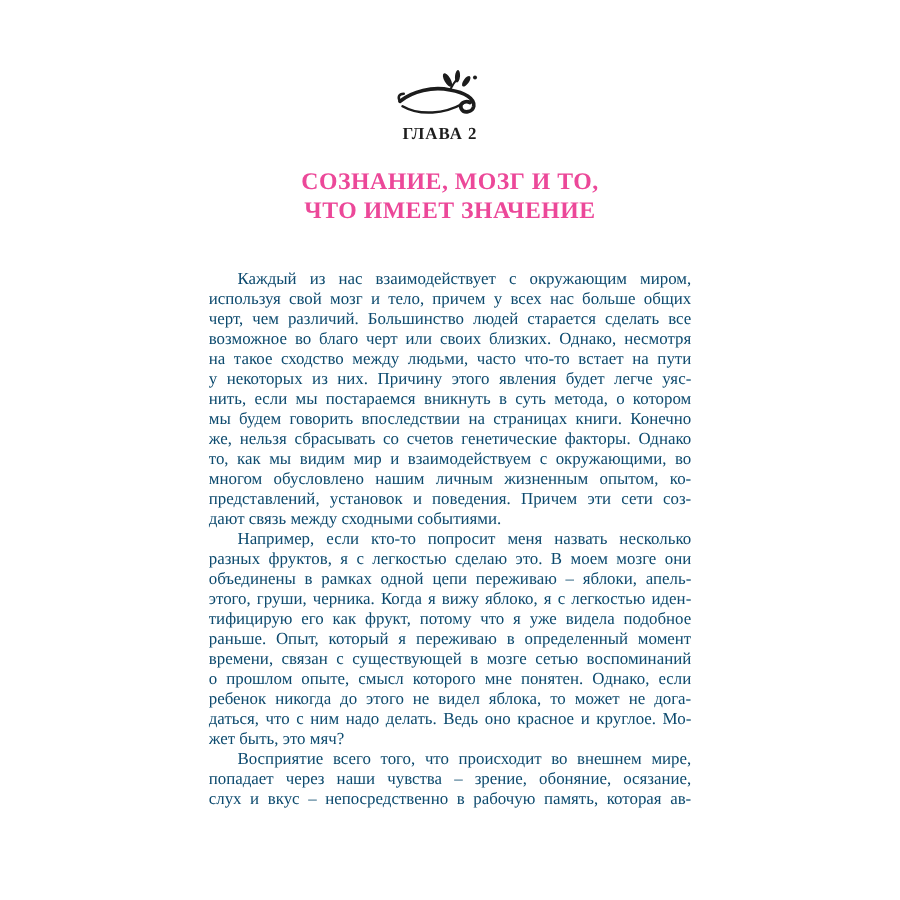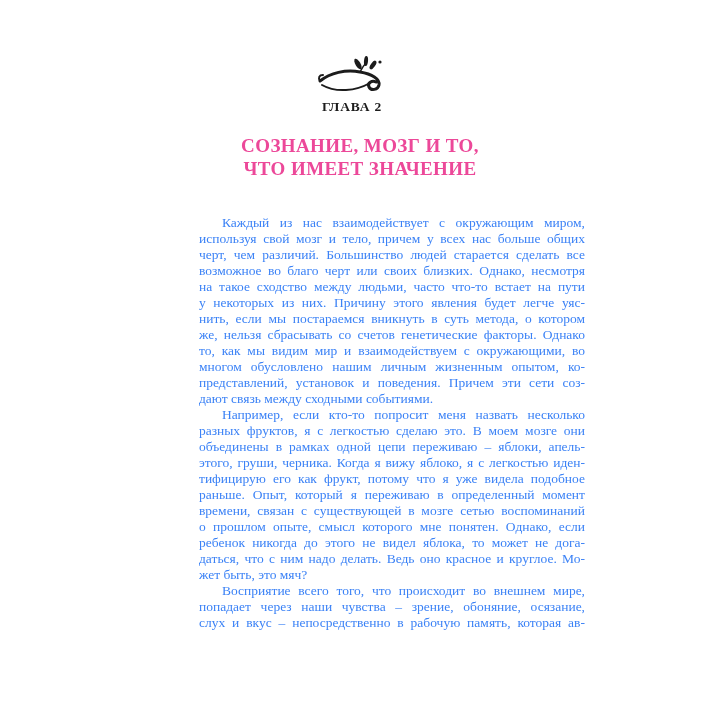--- a/index.html
+++ b/index.html
@@ -45,22 +45,21 @@
     font-weight: bold;
     letter-spacing: 0.4px;
     color: #ec4899;
   }
   .body-text {
     position: absolute;
     top: 215px;
     left: 167px;
     width: 386px;
     font-size: 13.5px;
-    color: #3b82f6;
-    margin-left: 32px;
+    color: #0c4a6e;
   }
   .line {
     height: 16px;
     line-height: 16px;
     text-align: justify;
     text-align-last: justify;
     overflow: hidden;
     white-space: normal;
   }
   .line.indent { padding-left: 23px; }
@@ -98,20 +97,21 @@
   </div>
 
   <div class="body-text" id="body-text">
       <div class="line indent">Каждый из нас взаимодействует с окружающим миром,</div>
       <div class="line">используя свой мозг и тело, причем у всех нас больше общих</div>
       <div class="line">черт, чем различий. Большинство людей старается сделать все</div>
       <div class="line">возможное во благо черт или своих близких. Однако, несмотря</div>
       <div class="line">на такое сходство между людьми, часто что-то встает на пути</div>
       <div class="line">у некоторых из них. Причину этого явления будет легче уяс-</div>
       <div class="line">нить, если мы постараемся вникнуть в суть метода, о котором</div>
+      <div class="line">мы будем говорить впоследствии на страницах книги. Конечно</div>
       <div class="line">же, нельзя сбрасывать со счетов генетические факторы. Однако</div>
       <div class="line">то, как мы видим мир и взаимодействуем с окружающими, во</div>
       <div class="line">многом обусловлено нашим личным жизненным опытом, ко-</div>
       <div class="line">представлений, установок и поведения. Причем эти сети соз-</div>
       <div class="line para-last">дают связь между сходными событиями.</div>
       <div class="line indent">Например, если кто-то попросит меня назвать несколько</div>
       <div class="line">разных фруктов, я с легкостью сделаю это. В моем мозге они</div>
       <div class="line">объединены в рамках одной цепи переживаю – яблоки, апель-</div>
       <div class="line">этого, груши, черника. Когда я вижу яблоко, я с легкостью иден-</div>
       <div class="line">тифицирую его как фрукт, потому что я уже видела подобное</div>

